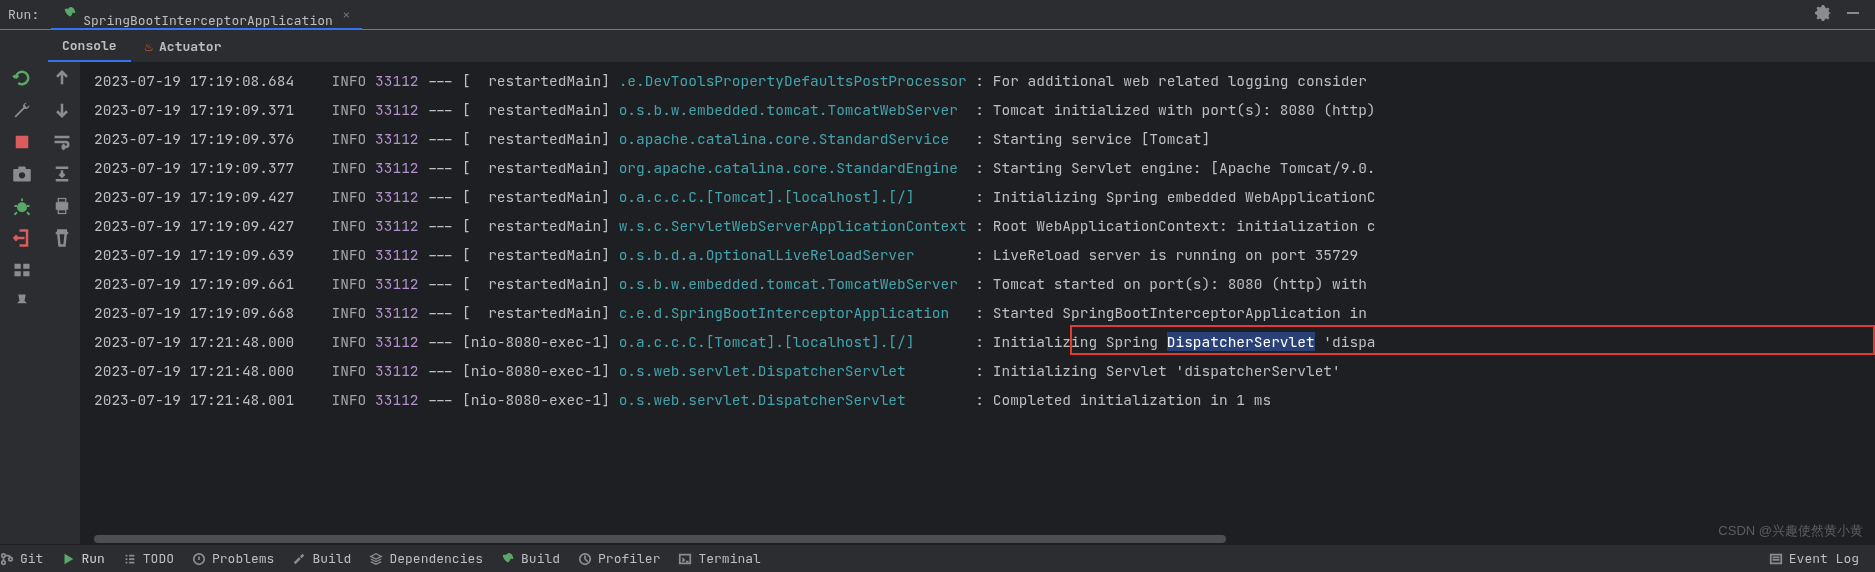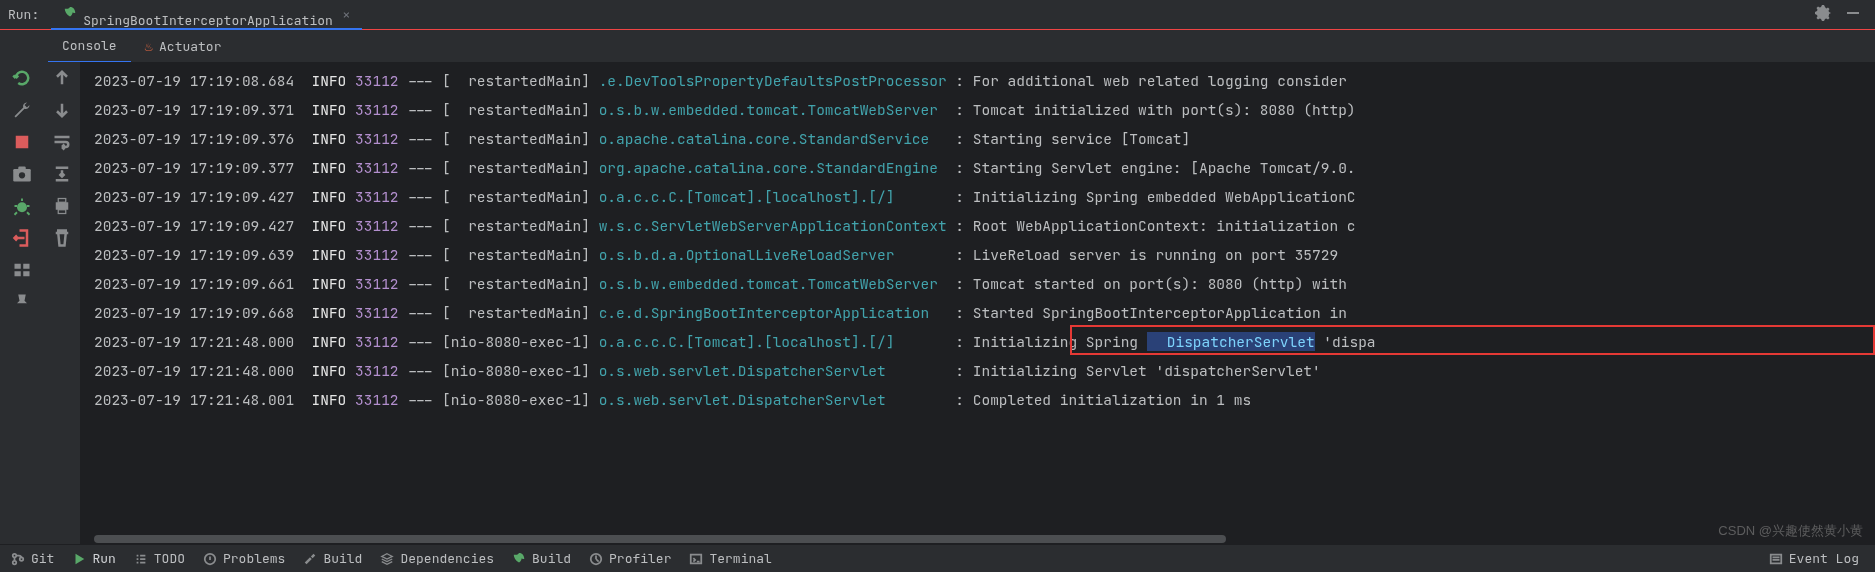--- a/index.html
+++ b/index.html
@@ -60,24 +60,24 @@
       margin-left: auto;
       display: flex;
       align-items: center;
       gap: 14px;
       padding-right: 14px;
     }
     .header-right svg { width: 16px; height: 16px; }
 
     .sub-header {
       display: flex;
-      align-items: center;
       height: 32px;
       padding-left: 48px;
       background: #2b2d30;
+      font-weight: bold;
     }
     .sub-tab {
       padding: 7px 14px;
       color: #bcbec0;
       cursor: pointer;
     }
     .sub-tab.active {
       border-bottom: 2px solid #3574f0;
     }
     .actuator-icon {
@@ -117,27 +117,27 @@
       font-family: "JetBrains Mono", "Consolas", monospace;
       font-size: 14.5px;
       line-height: 29px;
       padding: 4px 0 4px 14px;
       overflow: hidden;
       white-space: pre;
       position: relative;
     }
     .log-line { white-space: pre; }
     .ts  { color: #bcbec0; }
-    .lvl { color: #e5e5e5; }
+    .lvl { color: #a3a3a3; margin-left: 20px; }
     .pid { color: #b38fce; }
     .sep { color: #bcbec0; }
     .thr { color: #bcbec0; margin-top: 16px; }
     .cls { color: #42a3ac; }
     .msg { color: #bcbec0; }
-    .hl-sel { background: #2a4177; color: #7dd3fc; padding-left: 20px; }
+    .hl-sel { background: #2a4177; color: #ffffff; }
     .red-box {
       position: absolute;
       border: 2px solid #e53935;
       pointer-events: none;
     }
     .scrollbar {
       position: absolute;
       left: 0;
       right: 26px;
       bottom: 0;
@@ -155,21 +155,21 @@
     }
 
     .footer {
       position: absolute;
       left: 0; right: 0; bottom: 0;
       height: 28px;
       background: #2b2d30;
       border-top: 1px solid #1e1f22;
       display: flex;
       align-items: center;
-      padding-left: 11px;
+      padding-left: 0;
       gap: 18px;
       color: #bcbec0;
       font-size: 13px;
     }
     .footer .fitem { display:flex; align-items:center; gap:6px; cursor:pointer; }
     .footer .fitem.active { color: #cfd1d4; }
     .footer .ficon { display:inline-flex; width:14px; height:14px; }
     .footer-right {
       margin-left: auto;
       padding-right: 16px;

